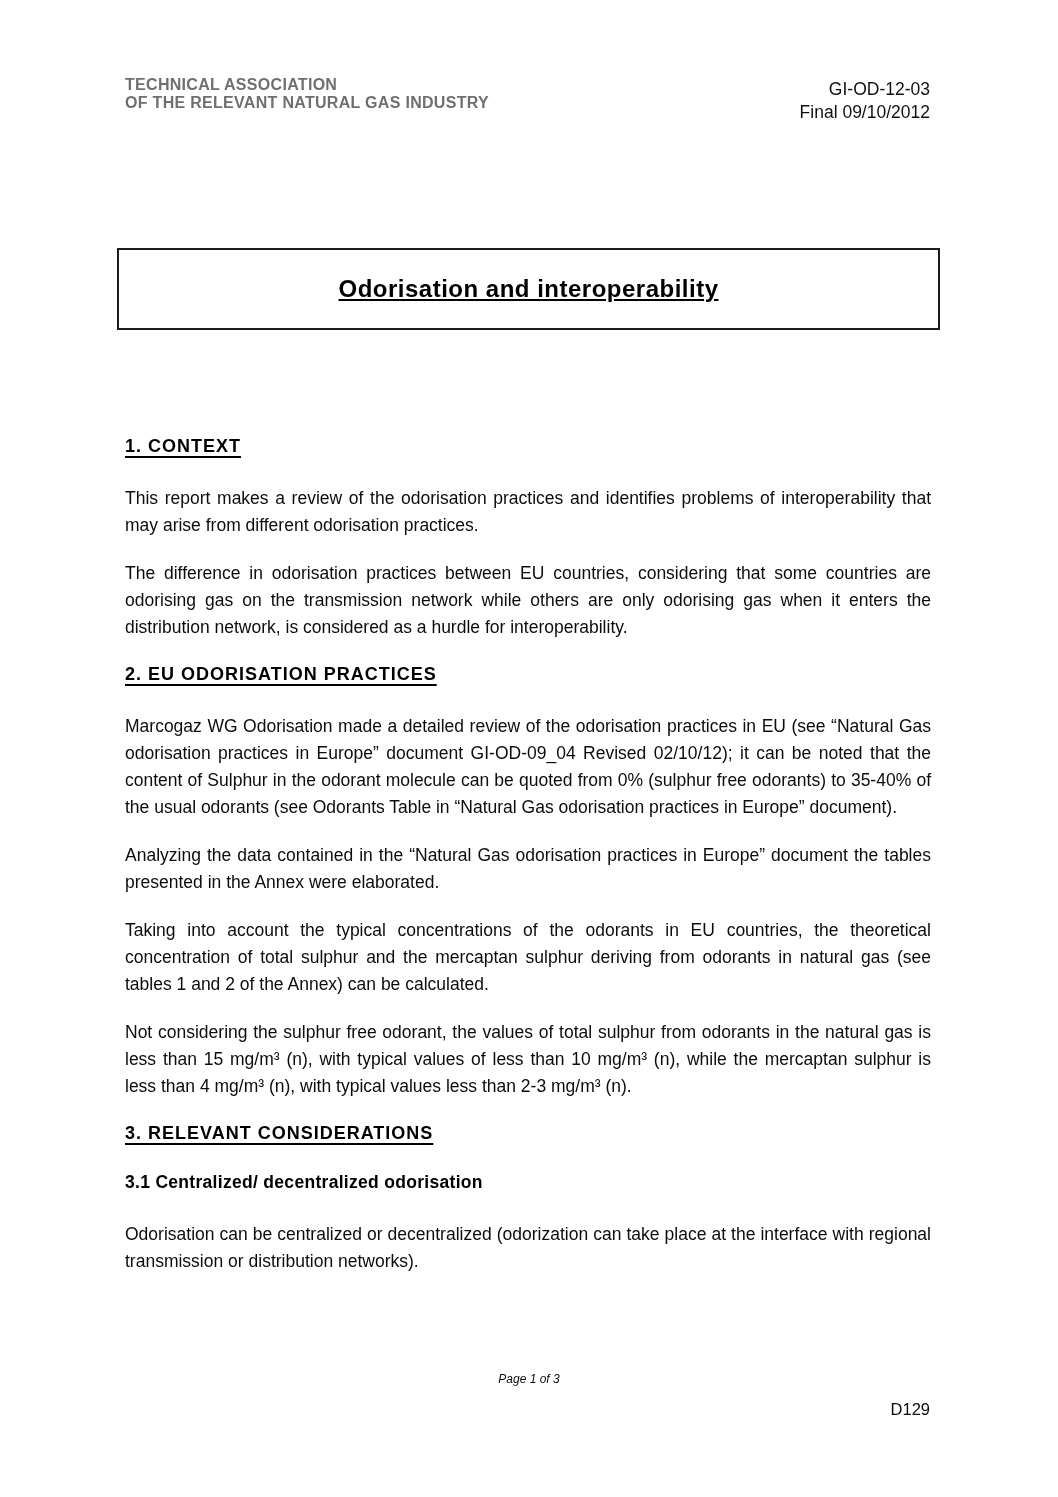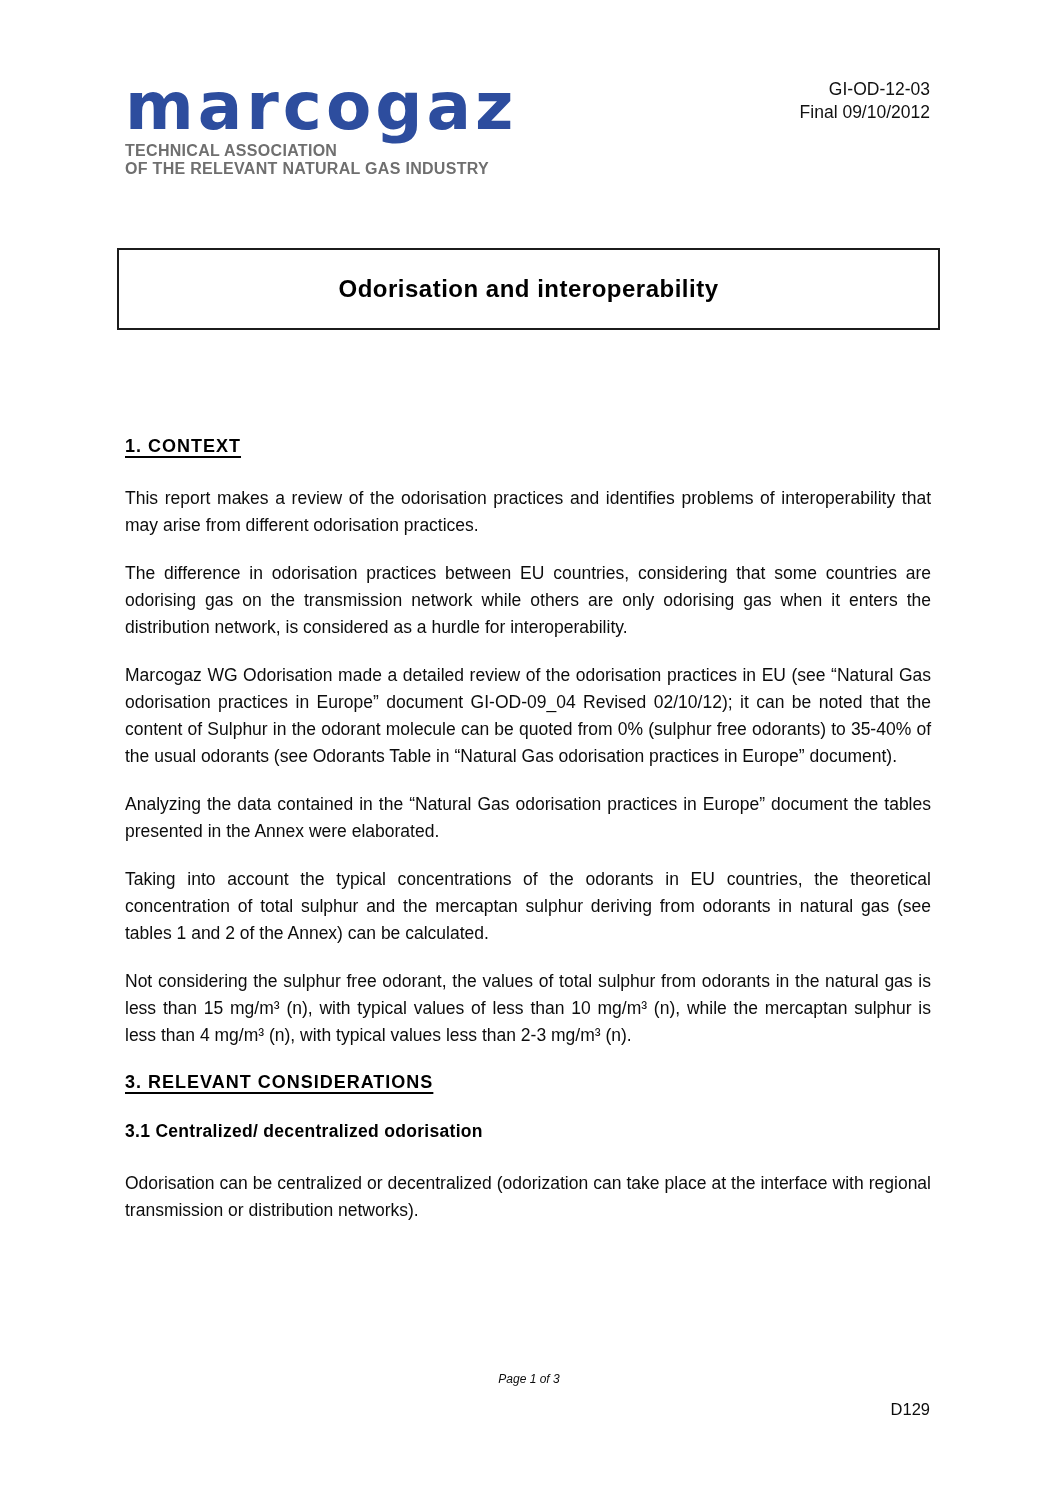--- a/index.html
+++ b/index.html
@@ -54,20 +54,21 @@
     display: flex;
     align-items: center;
     justify-content: center;
   }
   .title-box h1 {
     margin: 0;
     font-size: 24px;
     font-weight: bold;
     letter-spacing: 0.5px;
     color: #000000;
+    text-decoration: underline;
   }
 
   
   .content {
     position: absolute;
     left: 125px;
     top: 436px;
     width: 806px;
     font-size: 17.5px;
     line-height: 27px;
@@ -118,41 +119,41 @@
     line-height: 20px;
     margin-top: 7px;
   }
 </style>
 </head>
 <body>
 
 <div class="page">
 
   <div class="logo">
-    <div class="logo-wordmark">marcogaz</div>
     <div class="logo-tagline">
       <div>TECHNICAL ASSOCIATION</div>
       <div>OF THE RELEVANT NATURAL GAS INDUSTRY</div>
     </div>
   </div>
 
   <div class="docref">
     <div>GI-OD-12-03</div>
     <div>Final 09/10/2012</div>
   </div>
 
   <div class="title-box">
     <h1>Odorisation and interoperability</h1>
   </div>
 
   <main class="content">
     <h2 class="sec">1. CONTEXT</h2>
     <p>This report makes a review of the odorisation practices and identifies problems of interoperability that may arise from different odorisation practices.</p>
     <p>The difference in odorisation practices between EU countries, considering that some countries are odorising gas on the transmission network while others are only odorising gas when it enters the distribution network, is considered as a hurdle for interoperability.</p>
 
+    <h2 class="sec">2. EU ODORISATION PRACTICES</h2>
     <p>Marcogaz WG Odorisation made a detailed review of the odorisation practices in EU (see “Natural Gas odorisation practices in Europe” document GI-OD-09_04 Revised 02/10/12); it can be noted that the content of Sulphur in the odorant molecule can be quoted from 0% (sulphur free odorants) to 35-40% of the usual odorants (see Odorants Table in “Natural Gas odorisation practices in Europe” document).</p>
     <p>Analyzing the data contained in the “Natural Gas odorisation practices in Europe” document the tables presented in the Annex were elaborated.</p>
     <p>Taking into account the typical concentrations of the odorants in EU countries, the theoretical concentration of total sulphur and the mercaptan sulphur deriving from odorants in natural gas (see tables 1 and 2 of the Annex) can be calculated.</p>
     <p>Not considering the sulphur free odorant, the values of total sulphur from odorants in the natural gas is less than 15 mg/m³ (n), with typical values of less than 10 mg/m³ (n), while the mercaptan sulphur is less than 4 mg/m³ (n), with typical values less than 2-3 mg/m³ (n).</p>
 
     <h2 class="sec">3. RELEVANT CONSIDERATIONS</h2>
     <h3 class="subsec">3.1 Centralized/ decentralized odorisation</h3>
     <p>Odorisation can be centralized or decentralized (odorization can take place at the interface with regional transmission or distribution networks).</p>
   </main>
 

